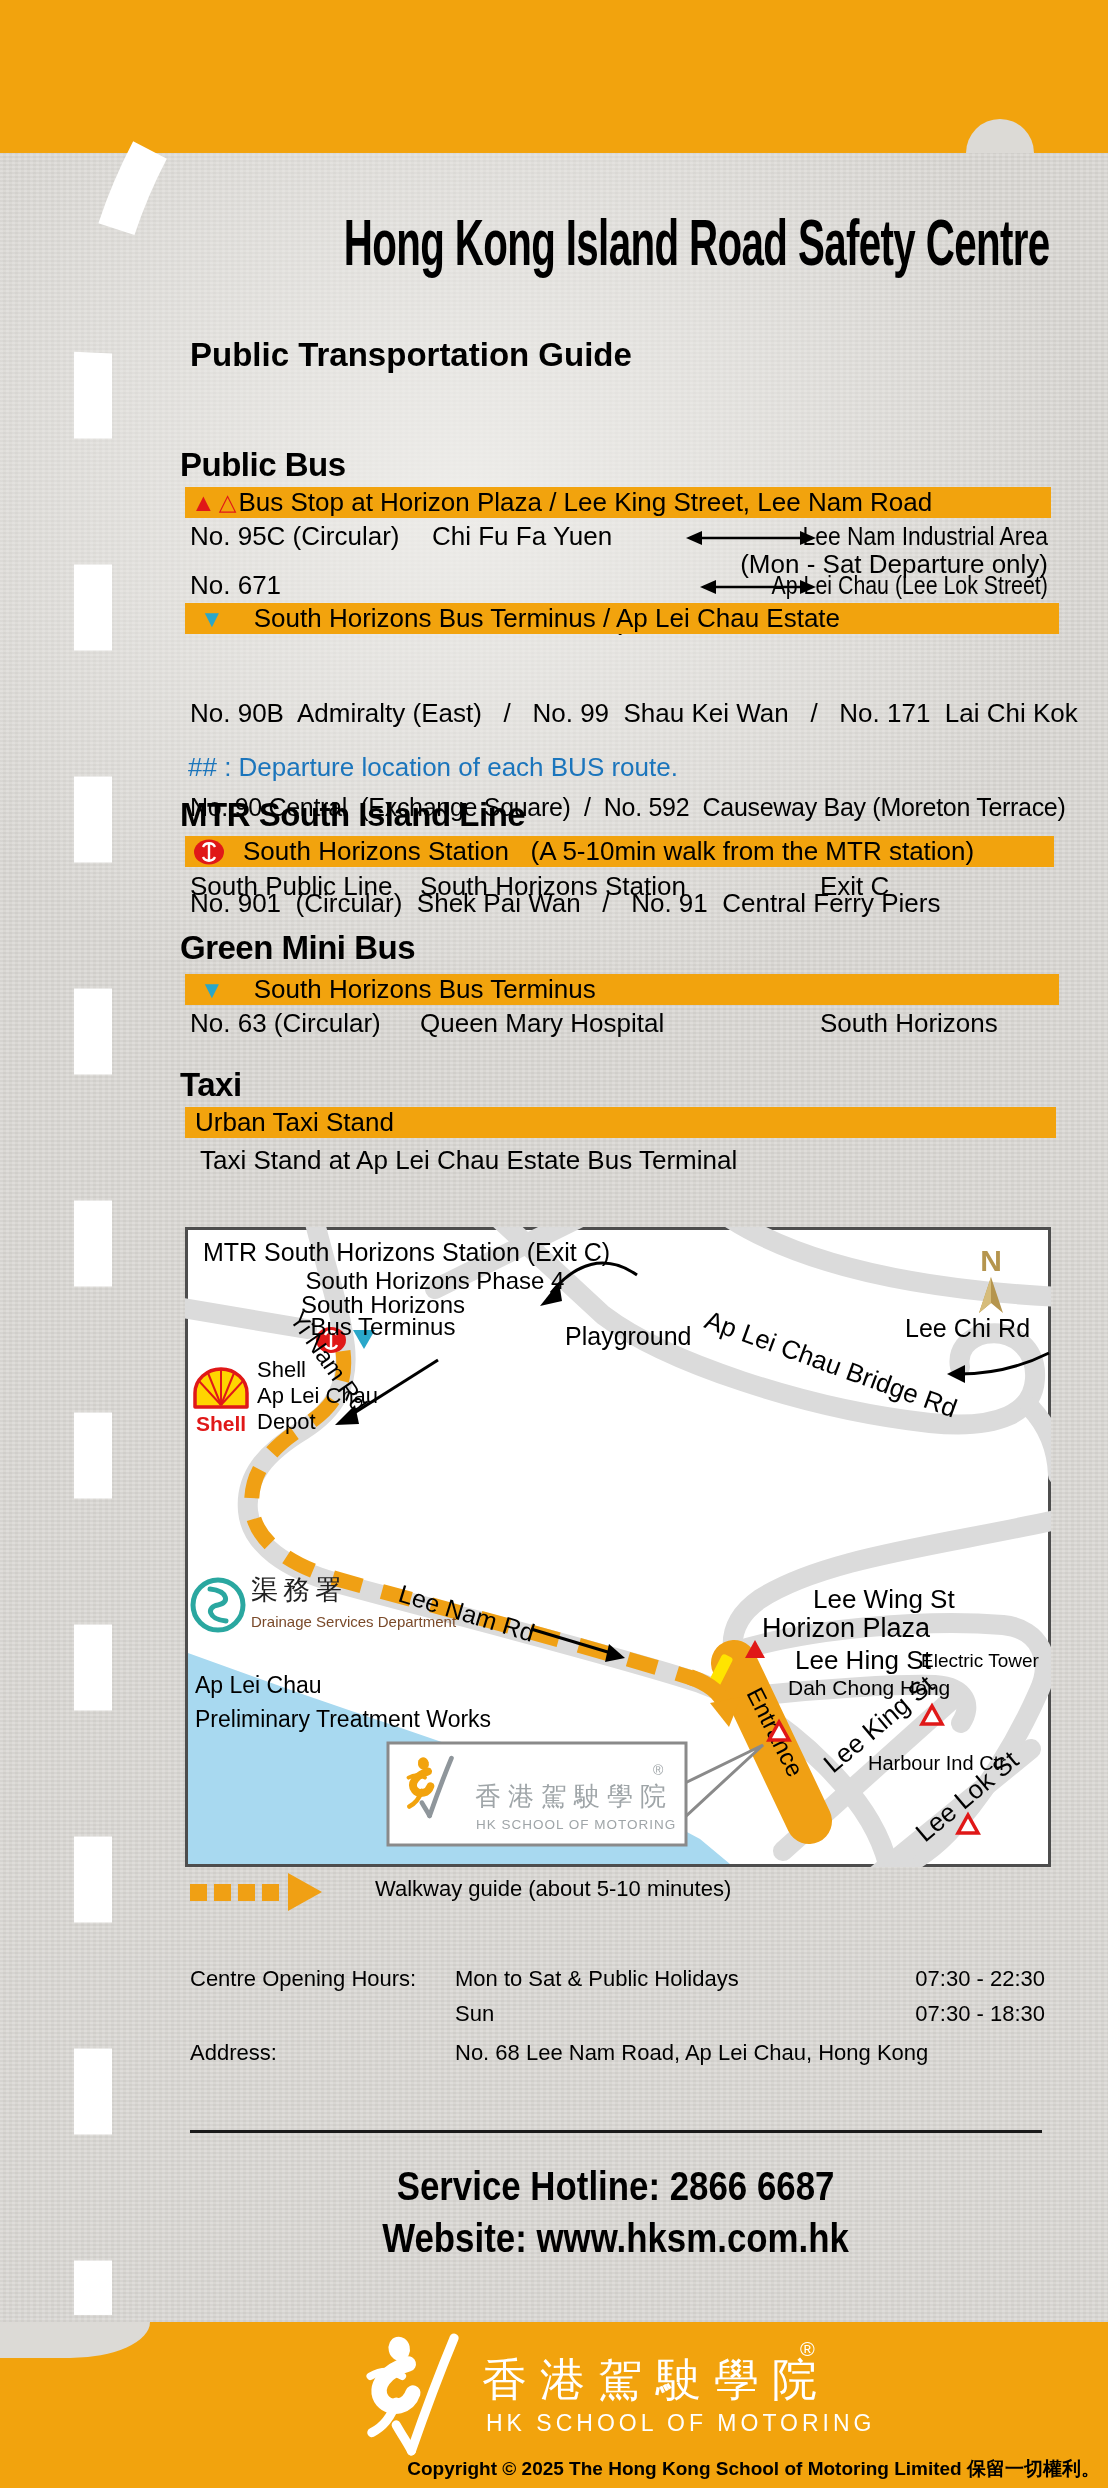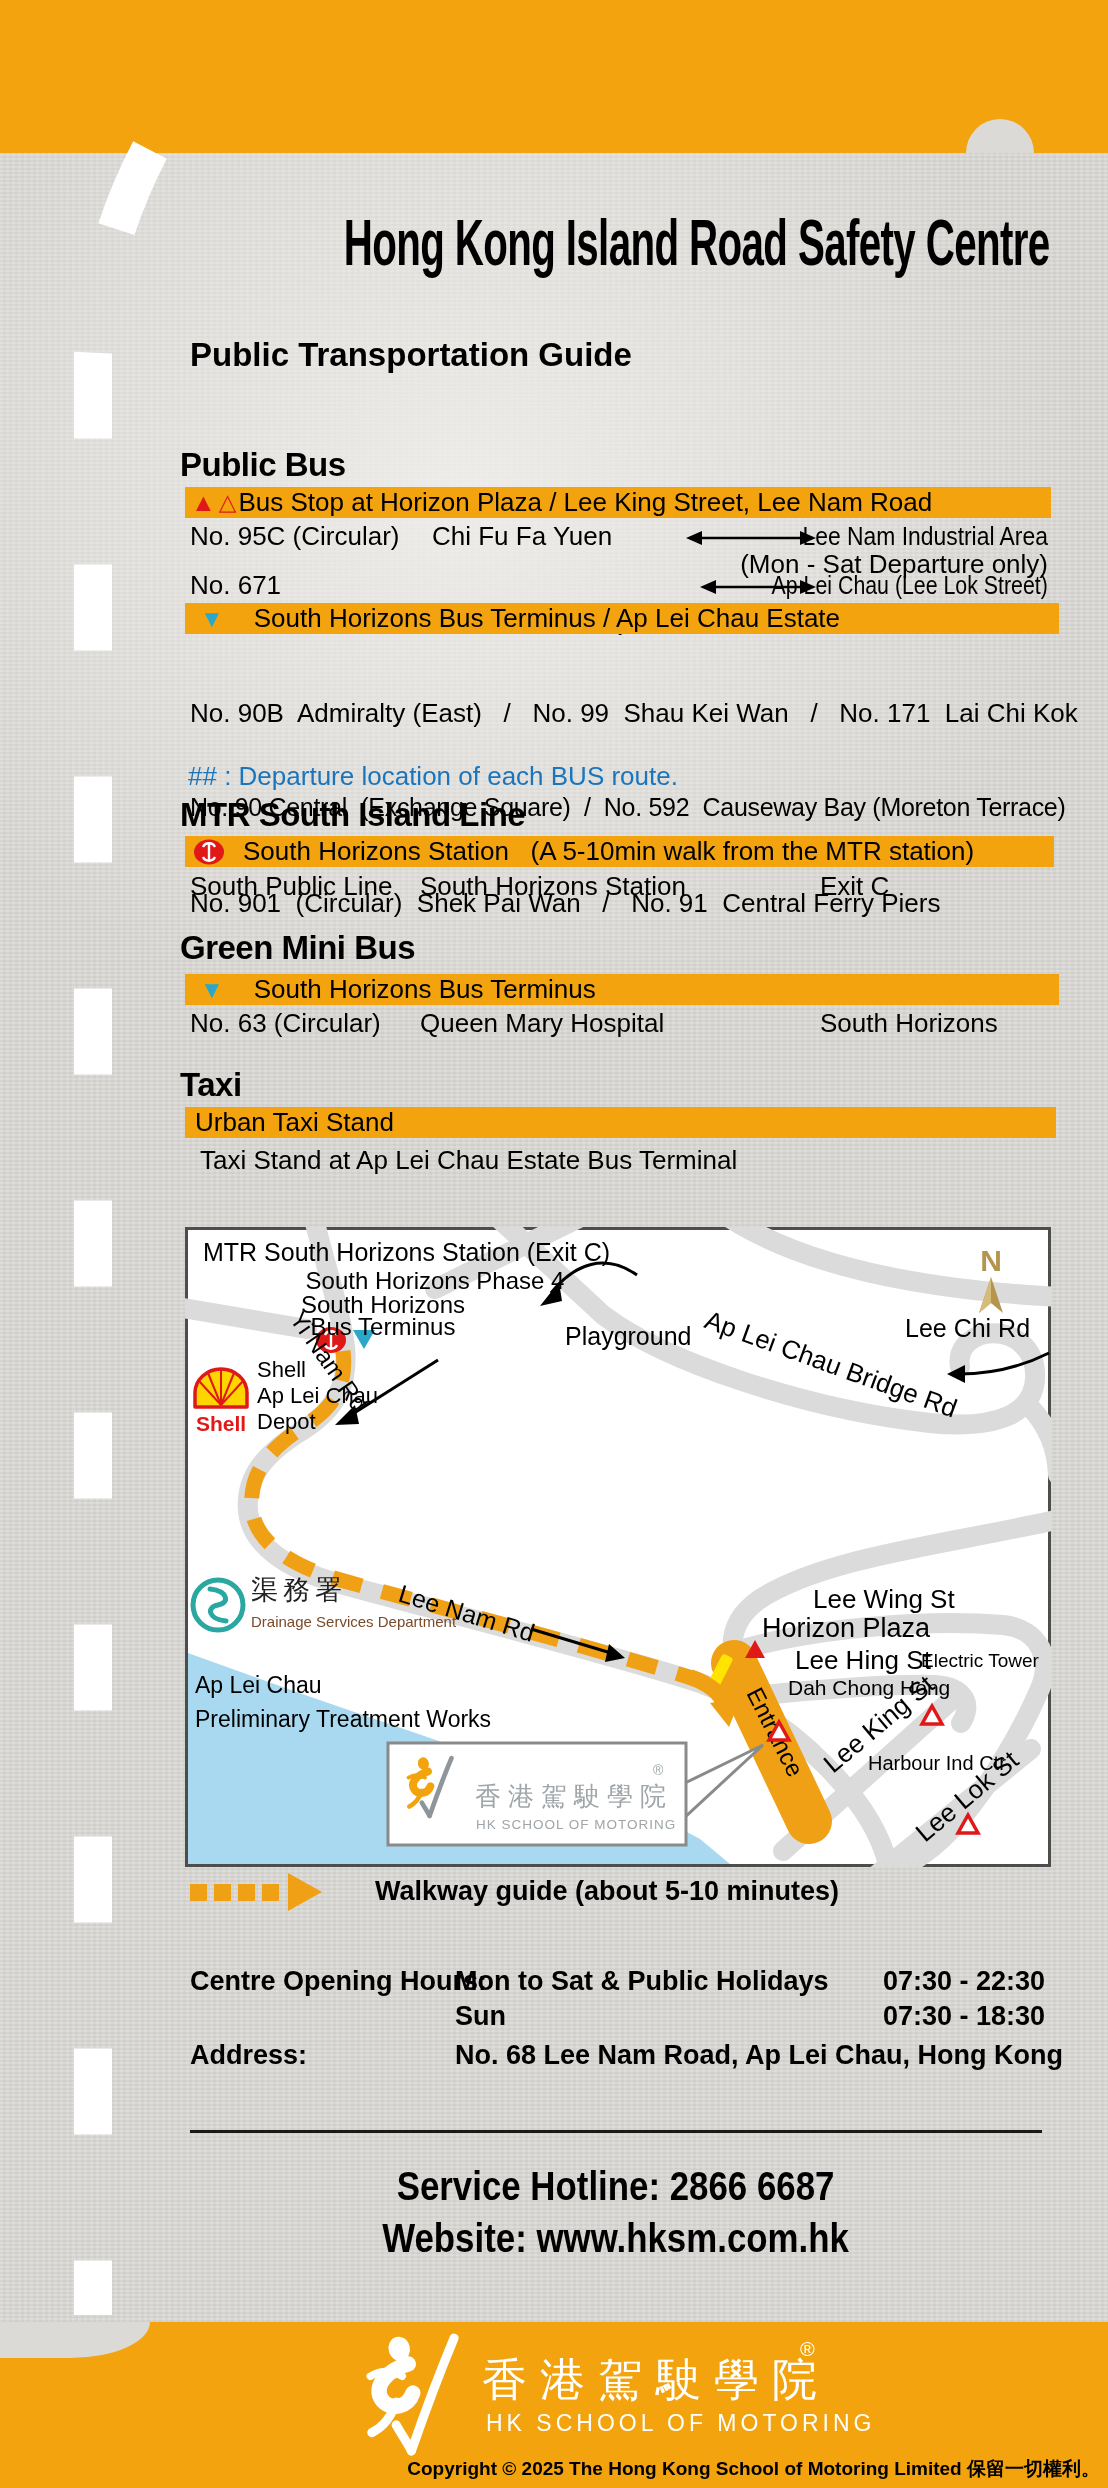--- a/index.html
+++ b/index.html
@@ -27,21 +27,21 @@
   .row-text{position:absolute;font-size:26px;white-space:pre;}
   .cond-l{display:inline-block;transform:scaleX(.8);transform-origin:left center;white-space:pre;}
   .right-align{position:absolute;right:60px;text-align:right;font-size:26px;white-space:pre;}
   .cond-r{display:inline-block;transform:scaleX(.82);transform-origin:right center;white-space:pre;}
   .blue-note{position:absolute;left:188px;font-size:26px;color:#1B75BC;}
   .routes-block div{height:33px;}
   .arrow2{position:absolute;}
   .legend-sq{position:absolute;width:17px;height:17px;background:#F0A014;}
   .legend-arrow{position:absolute;width:0;height:0;border-top:19px solid transparent;
      border-bottom:19px solid transparent;border-left:34px solid #F0A014;}
-  .info-line{position:absolute;font-size:27px;white-space:pre;font-weight:bold;}
+  .info-line{position:absolute;font-size:22px;white-space:pre;}
   .divider{position:absolute;left:190px;top:2130px;width:852px;height:3px;background:#1a1a1a;}
   .hotline-wrap{position:absolute;left:190px;width:852px;text-align:center;font-weight:bold;}
   .hotline-inner{display:inline-block;transform:scaleX(.85);font-size:41px;white-space:nowrap;letter-spacing:0;}
   .footer-band{position:absolute;left:0;top:2322px;width:1108px;height:166px;background:#F2A30D;}
   .footer-notch{position:absolute;left:0;top:2322px;width:150px;height:36px;background:#dcdad6;
       border-bottom-right-radius:80px 36px;}
   .footer-cn{position:absolute;left:482px;top:2350px;color:#fff;font-size:45px;letter-spacing:13px;white-space:nowrap;}
   .footer-reg{position:absolute;left:800px;top:2338px;color:#fff;font-size:20px;}
   .footer-en{position:absolute;left:486px;top:2410px;color:#fff;font-size:23px;letter-spacing:4px;white-space:nowrap;}
   .copyright{position:absolute;right:8px;top:2456px;font-size:19px;font-weight:bold;white-space:nowrap;}
@@ -95,21 +95,21 @@
     <span class="tri-down">▼</span>
     <span style="margin-left:28px;">South Horizons Bus Terminus / Ap Lei Chau Estate</span>
   </div>
 
   <div class="row-text routes-block" style="left:190px;top:636px;">
     <div>No. 90B  Admiralty (East)   /   No. 99  Shau Kei Wan   /   No. 171  Lai Chi Kok</div>
     <div style="font-size:25px;letter-spacing:-0.3px;">No. 90 Central  (Exchange Square)  /  No. 592  Causeway Bay (Moreton Terrace)</div>
     <div>No. 901  (Circular)  Shek Pai Wan   /   No. 91  Central Ferry Piers</div>
   </div>
 
-  <div class="blue-note" style="top:752px;margin-top:9px;">## : Departure location of each BUS route.</div>
+  <div class="blue-note" style="top:752px;">## : Departure location of each BUS route.</div>
 
   <div class="h2" style="top:796px;">MTR South Island Line</div>
   <div class="obar" style="top:836px;padding-left:8px;">
     <svg width="32" height="26" viewBox="0 0 32 26">
       <ellipse cx="16" cy="13" rx="15" ry="12.5" fill="#E01818"></ellipse>
       <path d="M 10,8 A 6.5,6 0 0 1 22,8 M 10,18 A 6.5,6 0 0 0 22,18 M 16,4.5 V 21.5" stroke="#fff" stroke-width="2.4" fill="none"></path>
     </svg>
     <span style="margin-left:18px;">South Horizons Station   (A 5-10min walk from the MTR station)</span>
   </div>
   <div class="row-text" style="left:190px;top:871px;">South Public Line</div>

